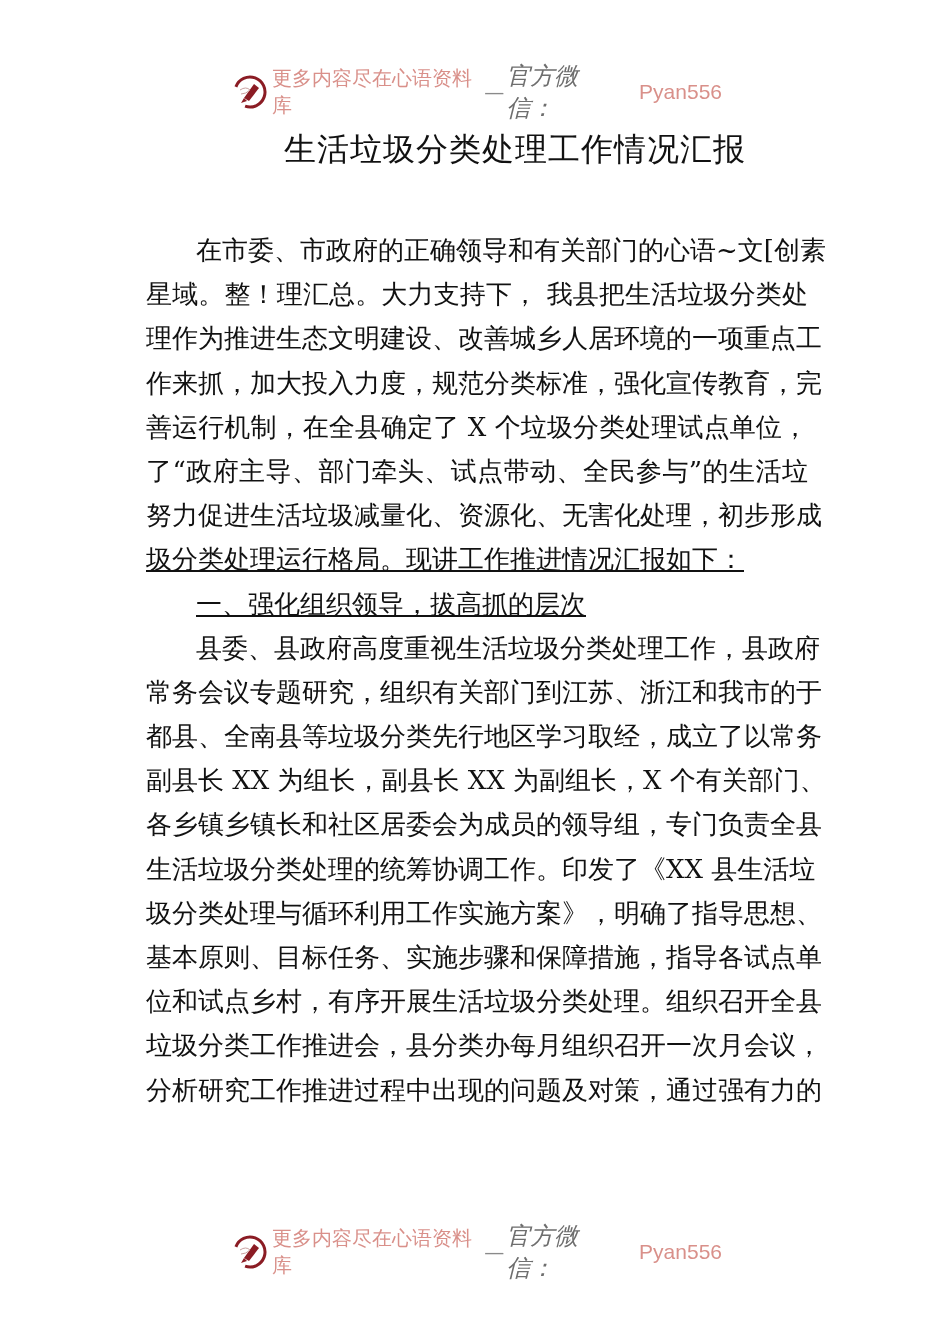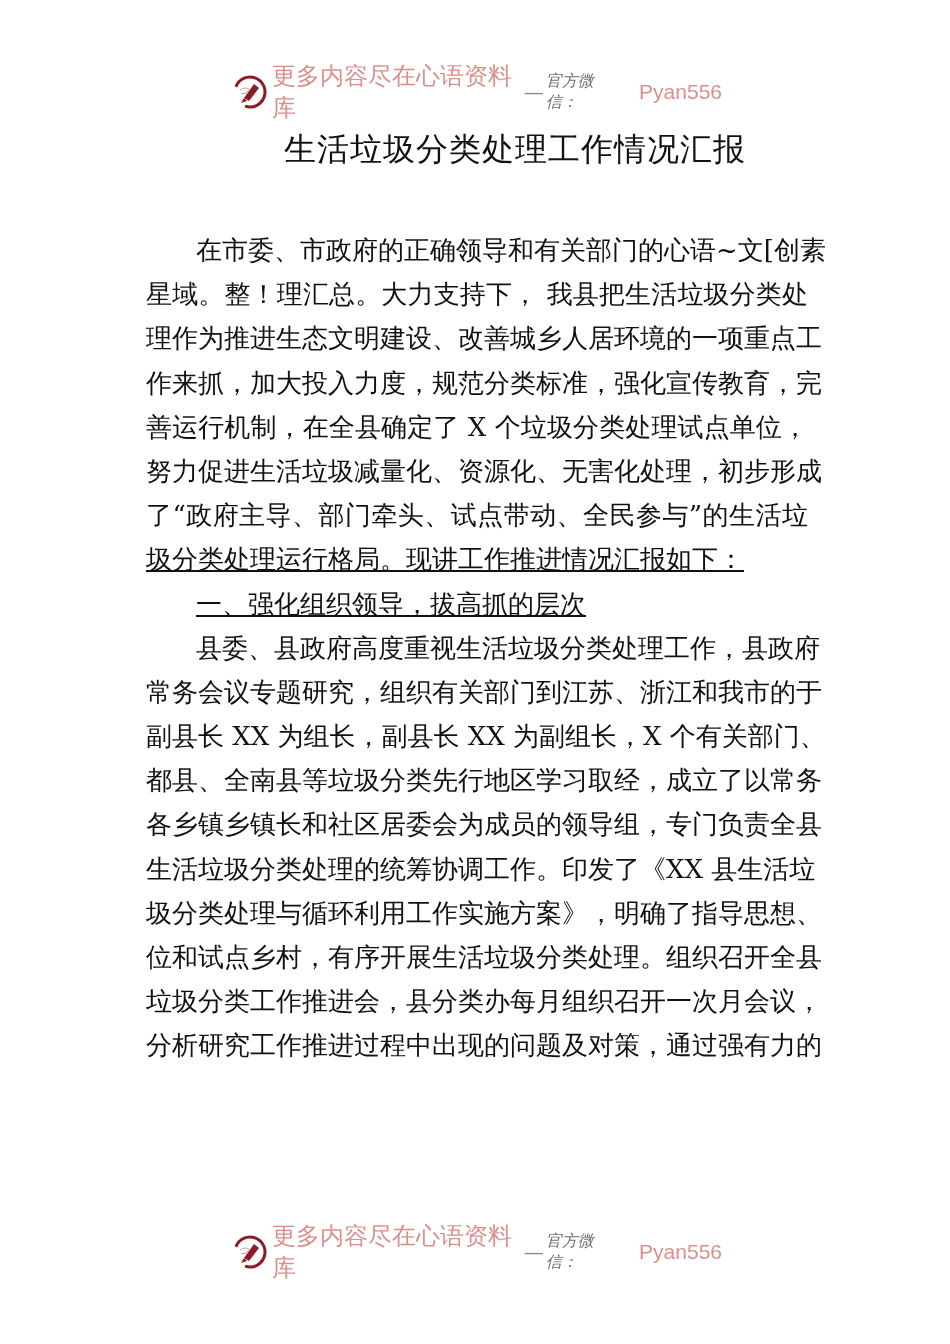--- a/index.html
+++ b/index.html
@@ -5,24 +5,24 @@
   html, body { margin: 0; padding: 0; background: #ffffff; }
   body { width: 950px; height: 1344px; position: relative; overflow: hidden; }
   .banner {
     position: absolute; left: 232px; width: 490px; height: 40px;
     display: flex; align-items: center;
   }
   .banner.top { top: 72px; }
   .banner.bottom { top: 1232px; }
   .banner .logo { width: 36px; height: 36px; margin-right: 4px; flex: 0 0 auto; }
   .banner .slogan {
-    font-family: "DejaVu Serif", serif; font-size: 24px; color: #d9908a; letter-spacing: 0px;
+    font-family: "DejaVu Serif", serif; font-size: 20px; color: #d9908a; letter-spacing: 0px;
   }
   .banner .dash { color: #8a8a8a; font-family: "DejaVu Serif", serif; font-size: 20px; }
-  .banner .wechat-label { color: #6e6e6e; font-family: "DejaVu Serif", serif; font-size: 16px; font-style: italic; margin-left: 2px; }
+  .banner .wechat-label { color: #6e6e6e; font-family: "DejaVu Serif", serif; font-size: 24px; font-style: italic; margin-left: 2px; }
   .banner .wechat-id { color: #d9908a; font-family: "Liberation Sans", sans-serif; font-size: 21px; margin-left: 17px; }
 
   .title {
     position: absolute; top: 128px; left: 0; width: 950px; text-align: center;
     font-family: "DejaVu Serif", serif; font-size: 32px; color: #111; letter-spacing: 1px; padding-left: 40px;
   }
   .body-text {
     position: absolute; left: 146px; top: 228px; width: 662px;
     font-family: "DejaVu Serif", serif; font-size: 26px; color: #111;
     line-height: 44.2px;
@@ -48,31 +48,32 @@
 </div>
 
 <div class="title">生活垃圾分类处理工作情况汇报</div>
 
 <div class="body-text" id="body-lines">
     <div class="line indent">在市委、市政府的正确领导和有关部门的心语~文[创素</div>
     <div class="line">星域。整！理汇总。大力支持下，  我县把生活垃圾分类处</div>
     <div class="line">理作为推进生态文明建设、改善城乡人居环境的一项重点工</div>
     <div class="line">作来抓，加大投入力度，规范分类标准，强化宣传教育，完</div>
     <div class="line">善运行机制，在全县确定了 X 个垃圾分类处理试点单位，</div>
+    <div class="line">了“政府主导、部门牵头、试点带动、全民参与”的生活垃</div>
     <div class="line">努力促进生活垃圾减量化、资源化、无害化处理，初步形成</div>
-    <div class="line">了“政府主导、部门牵头、试点带动、全民参与”的生活垃</div>
     <div class="line last">圾分类处理运行格局。现讲工作推进情况汇报如下：</div>
     <div class="line indent last">一、强化组织领导，拔高抓的层次</div>
     <div class="line indent">县委、县政府高度重视生活垃圾分类处理工作，县政府</div>
     <div class="line">常务会议专题研究，组织有关部门到江苏、浙江和我市的于</div>
+    <div class="line">都县、全南县等垃圾分类先行地区学习取经，成立了以常务</div>
     <div class="line">副县长 XX 为组长，副县长 XX 为副组长，X 个有关部门、</div>
-    <div class="line">都县、全南县等垃圾分类先行地区学习取经，成立了以常务</div>
     <div class="line">各乡镇乡镇长和社区居委会为成员的领导组，专门负责全县</div>
     <div class="line">生活垃圾分类处理的统筹协调工作。印发了《XX 县生活垃</div>
     <div class="line">圾分类处理与循环利用工作实施方案》，明确了指导思想、</div>
+    <div class="line">基本原则、目标任务、实施步骤和保障措施，指导各试点单</div>
     <div class="line">位和试点乡村，有序开展生活垃圾分类处理。组织召开全县</div>
     <div class="line">垃圾分类工作推进会，县分类办每月组织召开一次月会议，</div>
     <div class="line">分析研究工作推进过程中出现的问题及对策，通过强有力的</div>
   </div>
 
 <div class="banner bottom">
   <svg class="logo" viewBox="0 0 36 36">
     <circle cx="18" cy="18" r="15" fill="none" stroke="#8b1c24" stroke-width="3" stroke-dasharray="70 24" transform="rotate(200 18 18)"></circle>
     <path d="M12 24 L22 10 L27 14 L17 27 Z" fill="#8b1c24"></path>
     <path d="M12 24 L9 29 L15 27 Z" fill="#8b1c24"></path>

